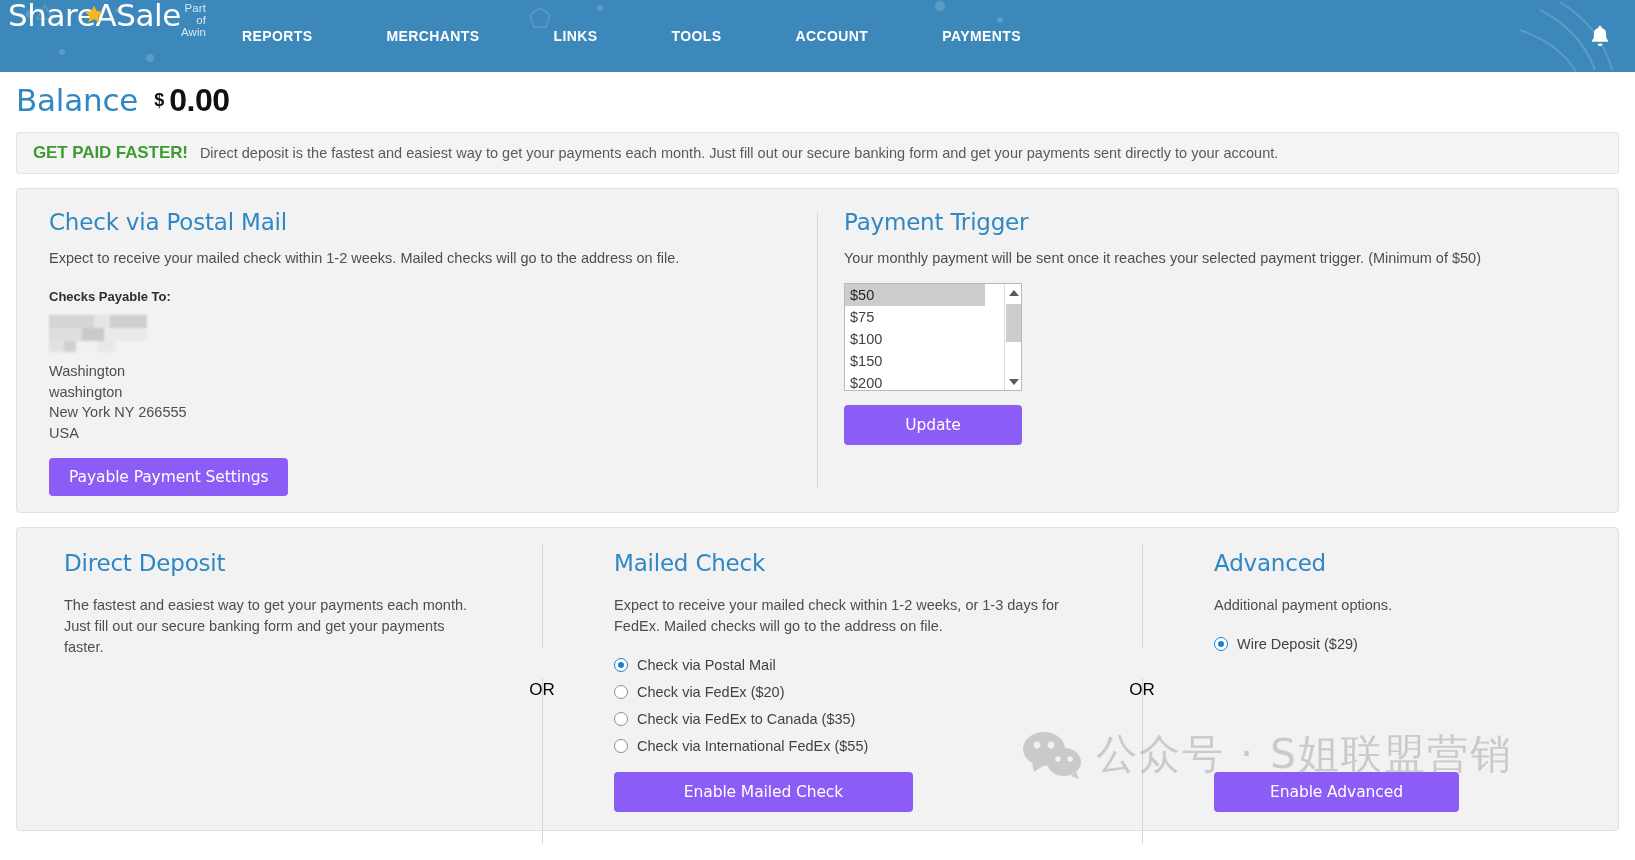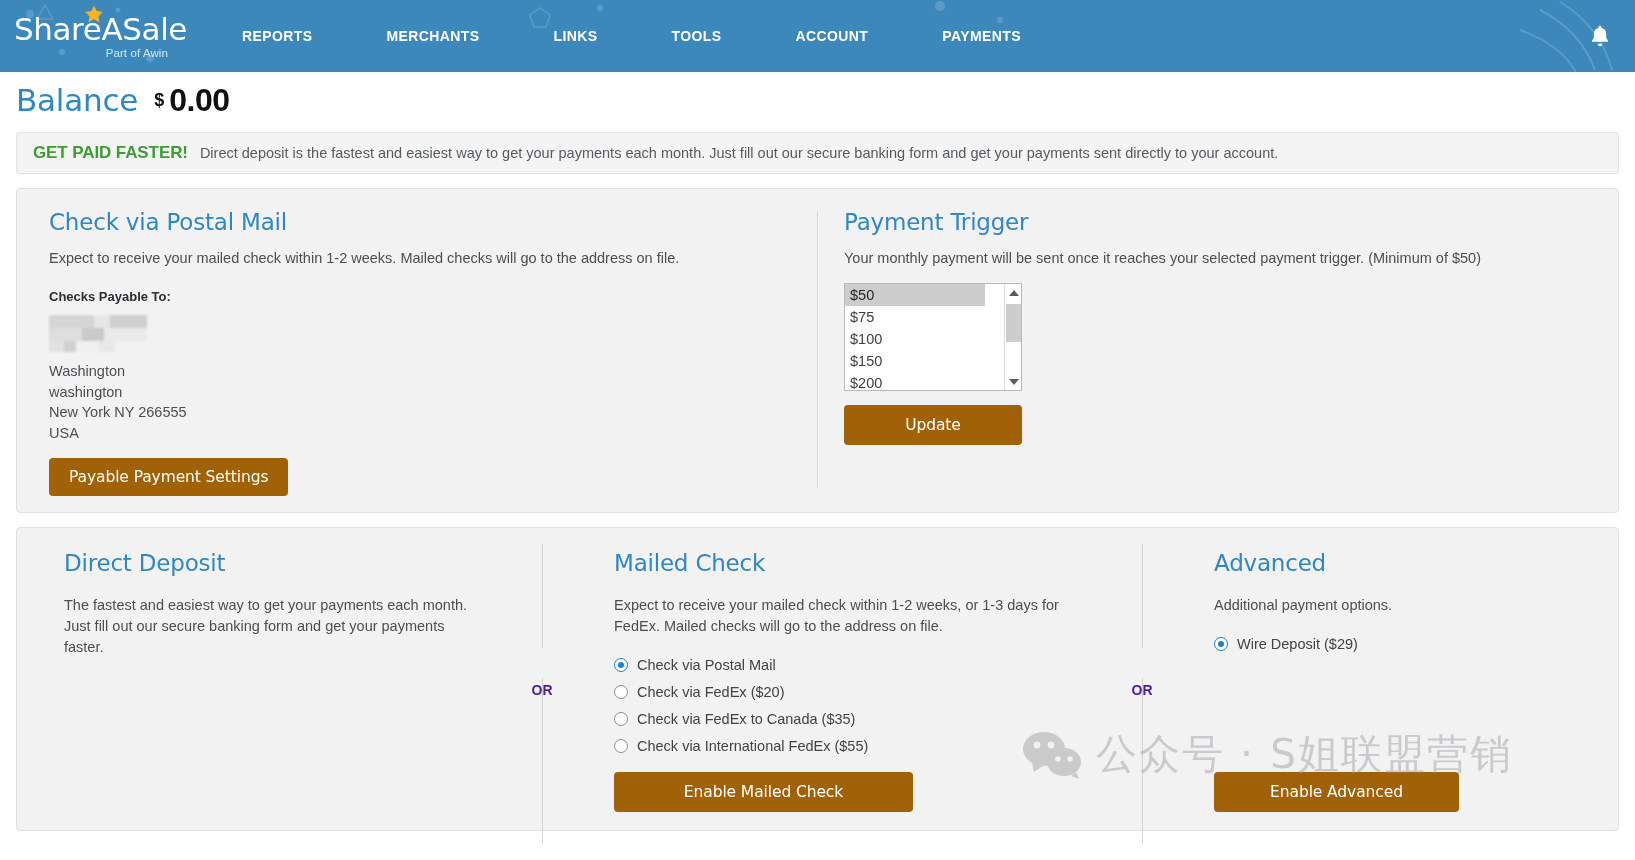--- a/index.html
+++ b/index.html
@@ -19,21 +19,21 @@
     align-items: center;
     overflow: hidden;
   }
   .topbar-deco { position: absolute; inset: 0; pointer-events: none; opacity: .16; }
 
   .logo-wrap {
     position: relative;
     width: 200px; height: 72px;
     flex: 0 0 200px;
     padding-left: 14px;
-    display: flex; flex-direction: column; justify-content: center;
+    display: flex; flex-direction: row; justify-content: center;
   }
   .logo-text {
     font-size: 31px; color: #ffffff; font-weight: 400;
     letter-spacing: -.4px; line-height: 1;
     font-family: "DejaVu Sans", sans-serif;
   }
   .logo-star { position: absolute; left: 83px; top: 4px; width: 22px; height: 21px; }
   .logo-sub {
     font-size: 11.5px; color: #d6e7f2; text-align: right;
     width: 154px; margin-top: 2px; letter-spacing: .1px;
@@ -113,21 +113,21 @@
       linear-gradient(90deg,#d5d5d5 0 46%, #e6e6e6 46% 62%, #cfcfcf 62% 100%) 0 0/100% 13px no-repeat,
       linear-gradient(90deg,#dedede 0 34%, #cacaca 34% 56%, #eaeaea 56% 100%) 0 13px/100% 13px no-repeat,
       linear-gradient(90deg,#e2e2e2 0 22%, #d0d0d0 22% 40%, #f0f0f0 40% 74%, #e8e8e8 74% 100%) 0 26px/68% 11px no-repeat;
     filter: blur(1.2px);
   }
   .addr-line { color: #4a4f54; font-size: 14.5px; line-height: 20.5px; }
   .addr-block { margin-top: 6px; }
 
   .btn {
     display: inline-block;
-    background: #a16207;
+    background: #8b5cf6;
     color: #ffffff;
     border: none; border-radius: 4px;
     font-size: 15.5px;
     padding: 10px 22px;
     cursor: pointer;
     font-family: "DejaVu Sans", sans-serif;
     letter-spacing: -.1px;
   }
   .btn-change { margin-top: 15px; padding: 10px 20px; }
 
@@ -165,21 +165,21 @@
   .c-dd { width: 500px; padding: 0 30px 0 47px; }
   .c-mc { width: 550px; padding: 0 30px 0 47px; }
   .c-ad { flex: 1; padding: 0 30px 0 47px; }
   .or-wrap {
     width: 50px; position: relative;
     display: flex; align-items: center; justify-content: center;
   }
   .or-line { position: absolute; left: 50%; width: 1px; background: #d5d5d5; }
   .or-line.t { top: -6px; height: 104px; }
   .or-line.b { top: 128px; bottom: -14px; }
-  .or-txt { position: relative; color: #4c1d95; font-size: 14px; font-weight: bold; background: transparent; }
+  .or-txt { position: relative; color: #000000; font-size: 17px; font-weight: normal; background: transparent; }
 
   .radios { margin-top: 14px; }
   .radio-row { display: flex; align-items: center; height: 27px; cursor: pointer; }
   .radio {
     width: 14px; height: 14px; border-radius: 50%;
     border: 1px solid #8a8f94; background: #fff;
     flex: 0 0 14px; position: relative;
   }
   .radio.on { border: 1px solid #1d7fd1; }
   .radio.on::after {

